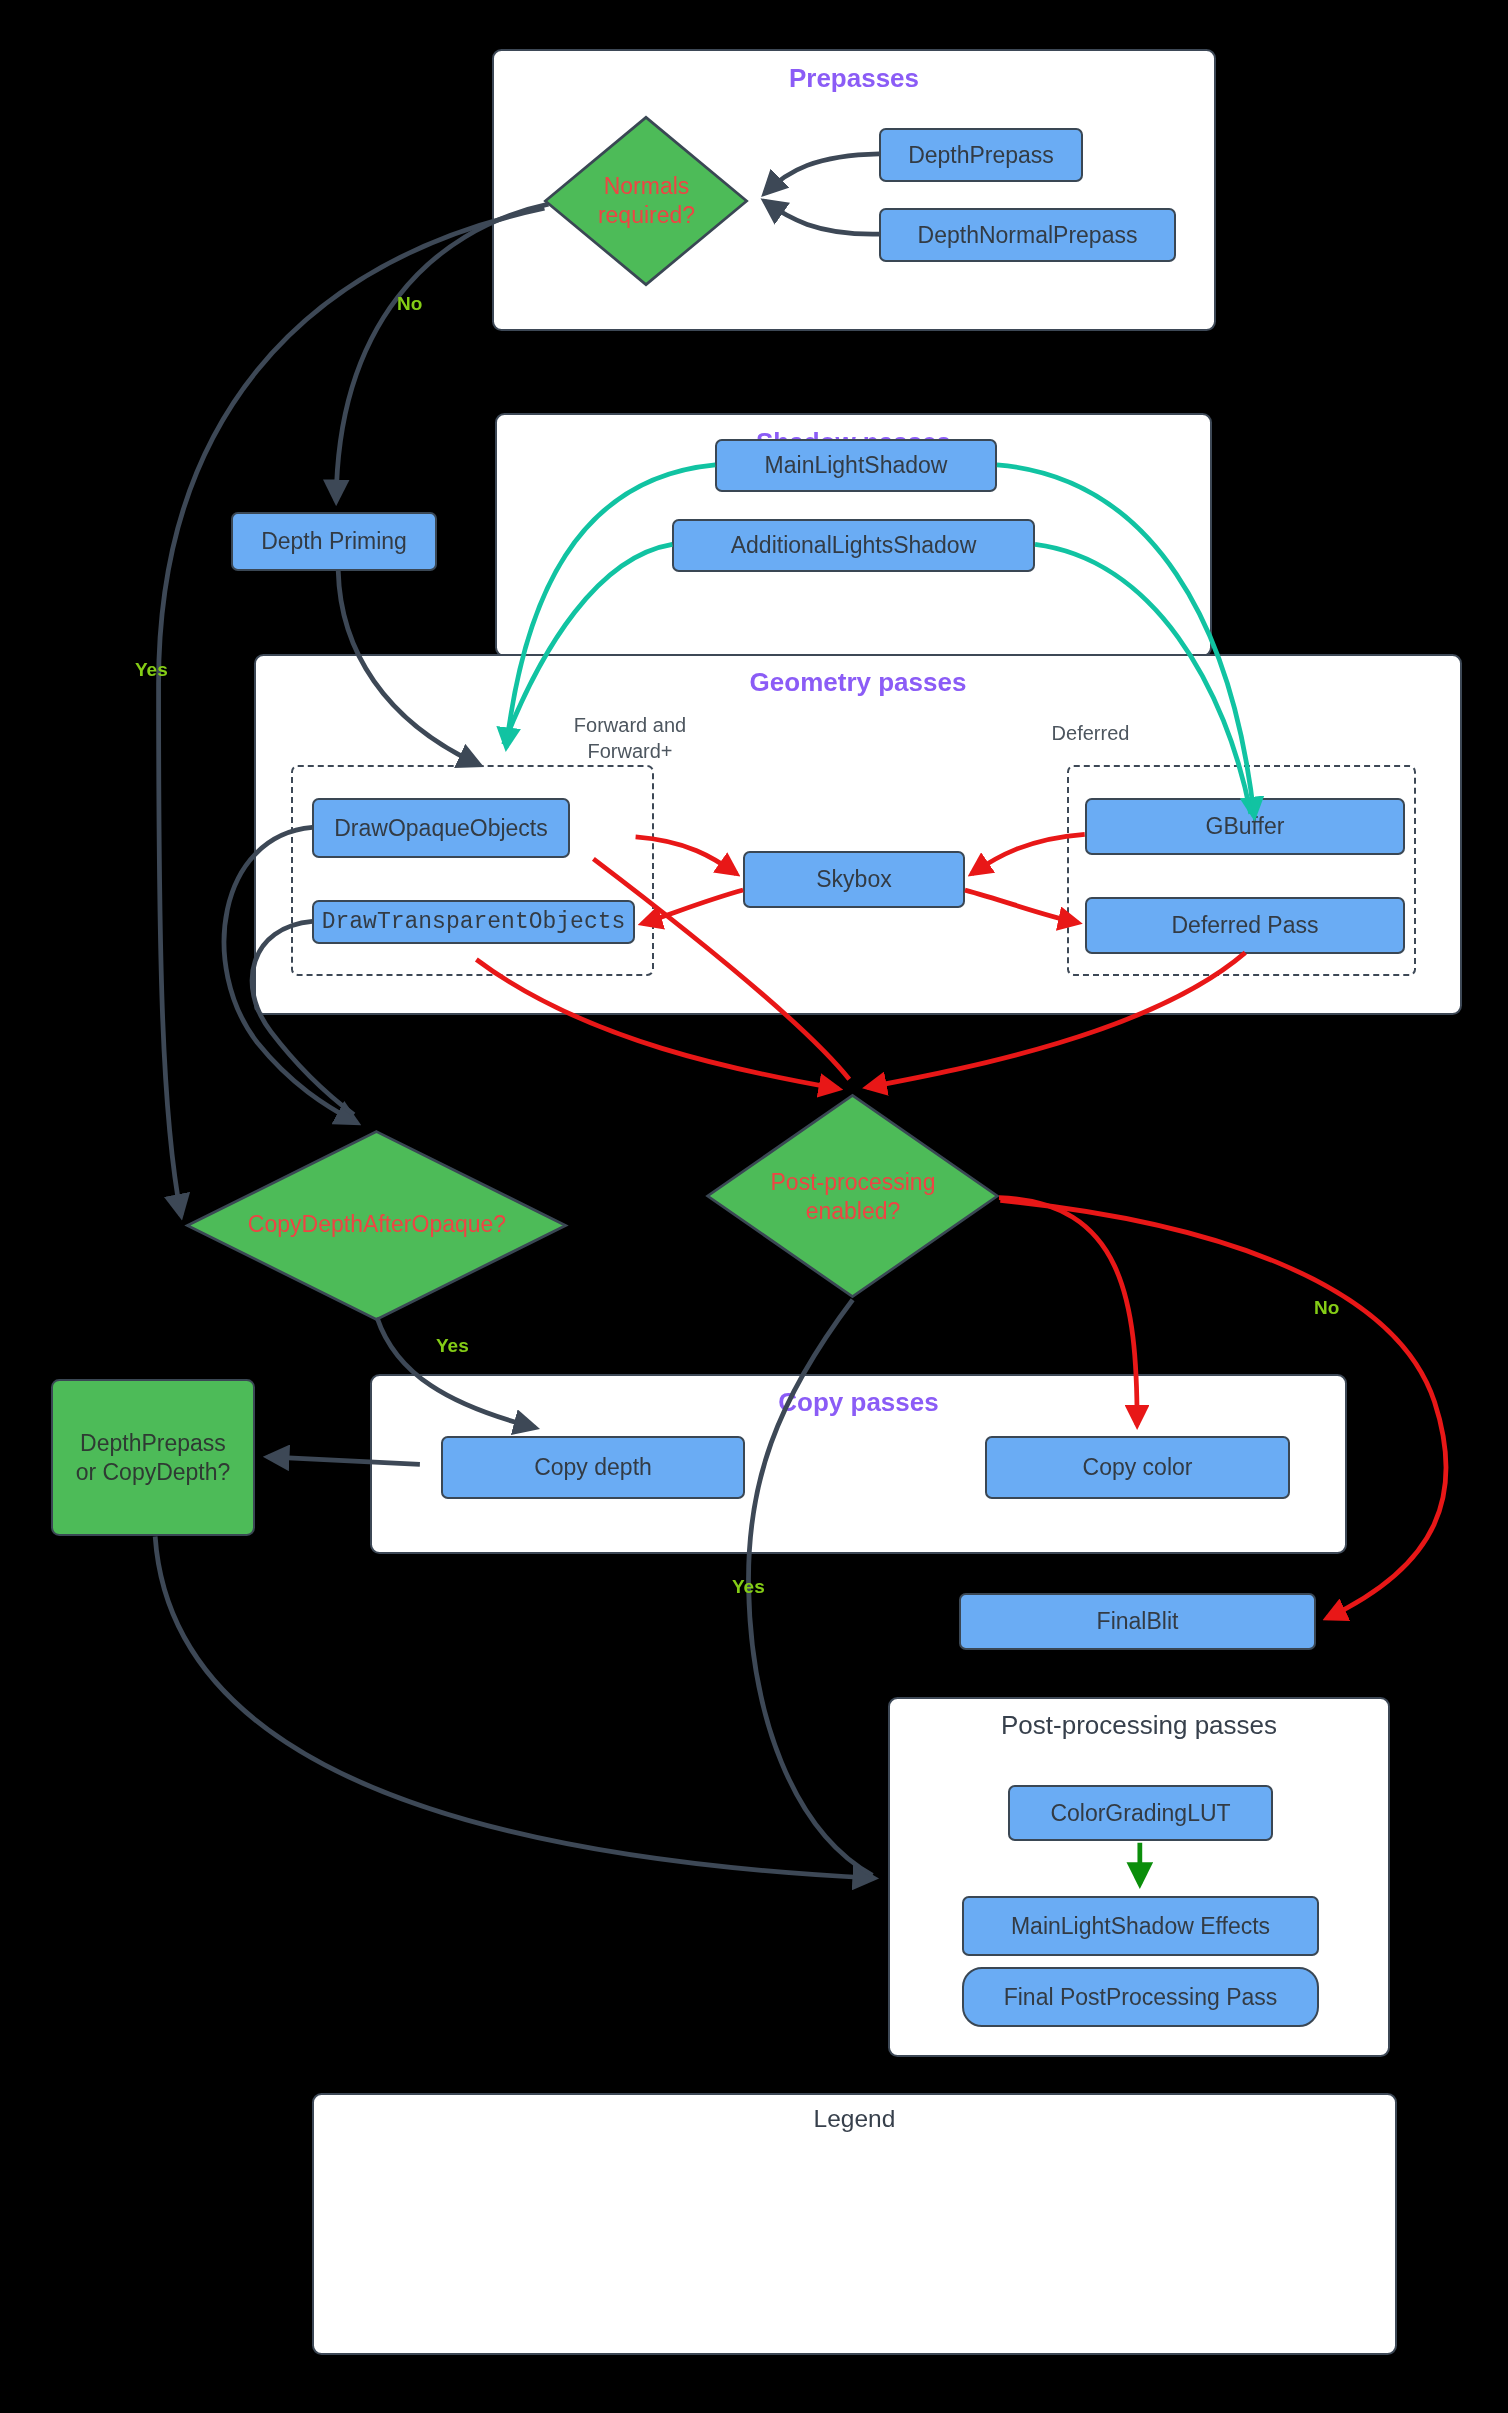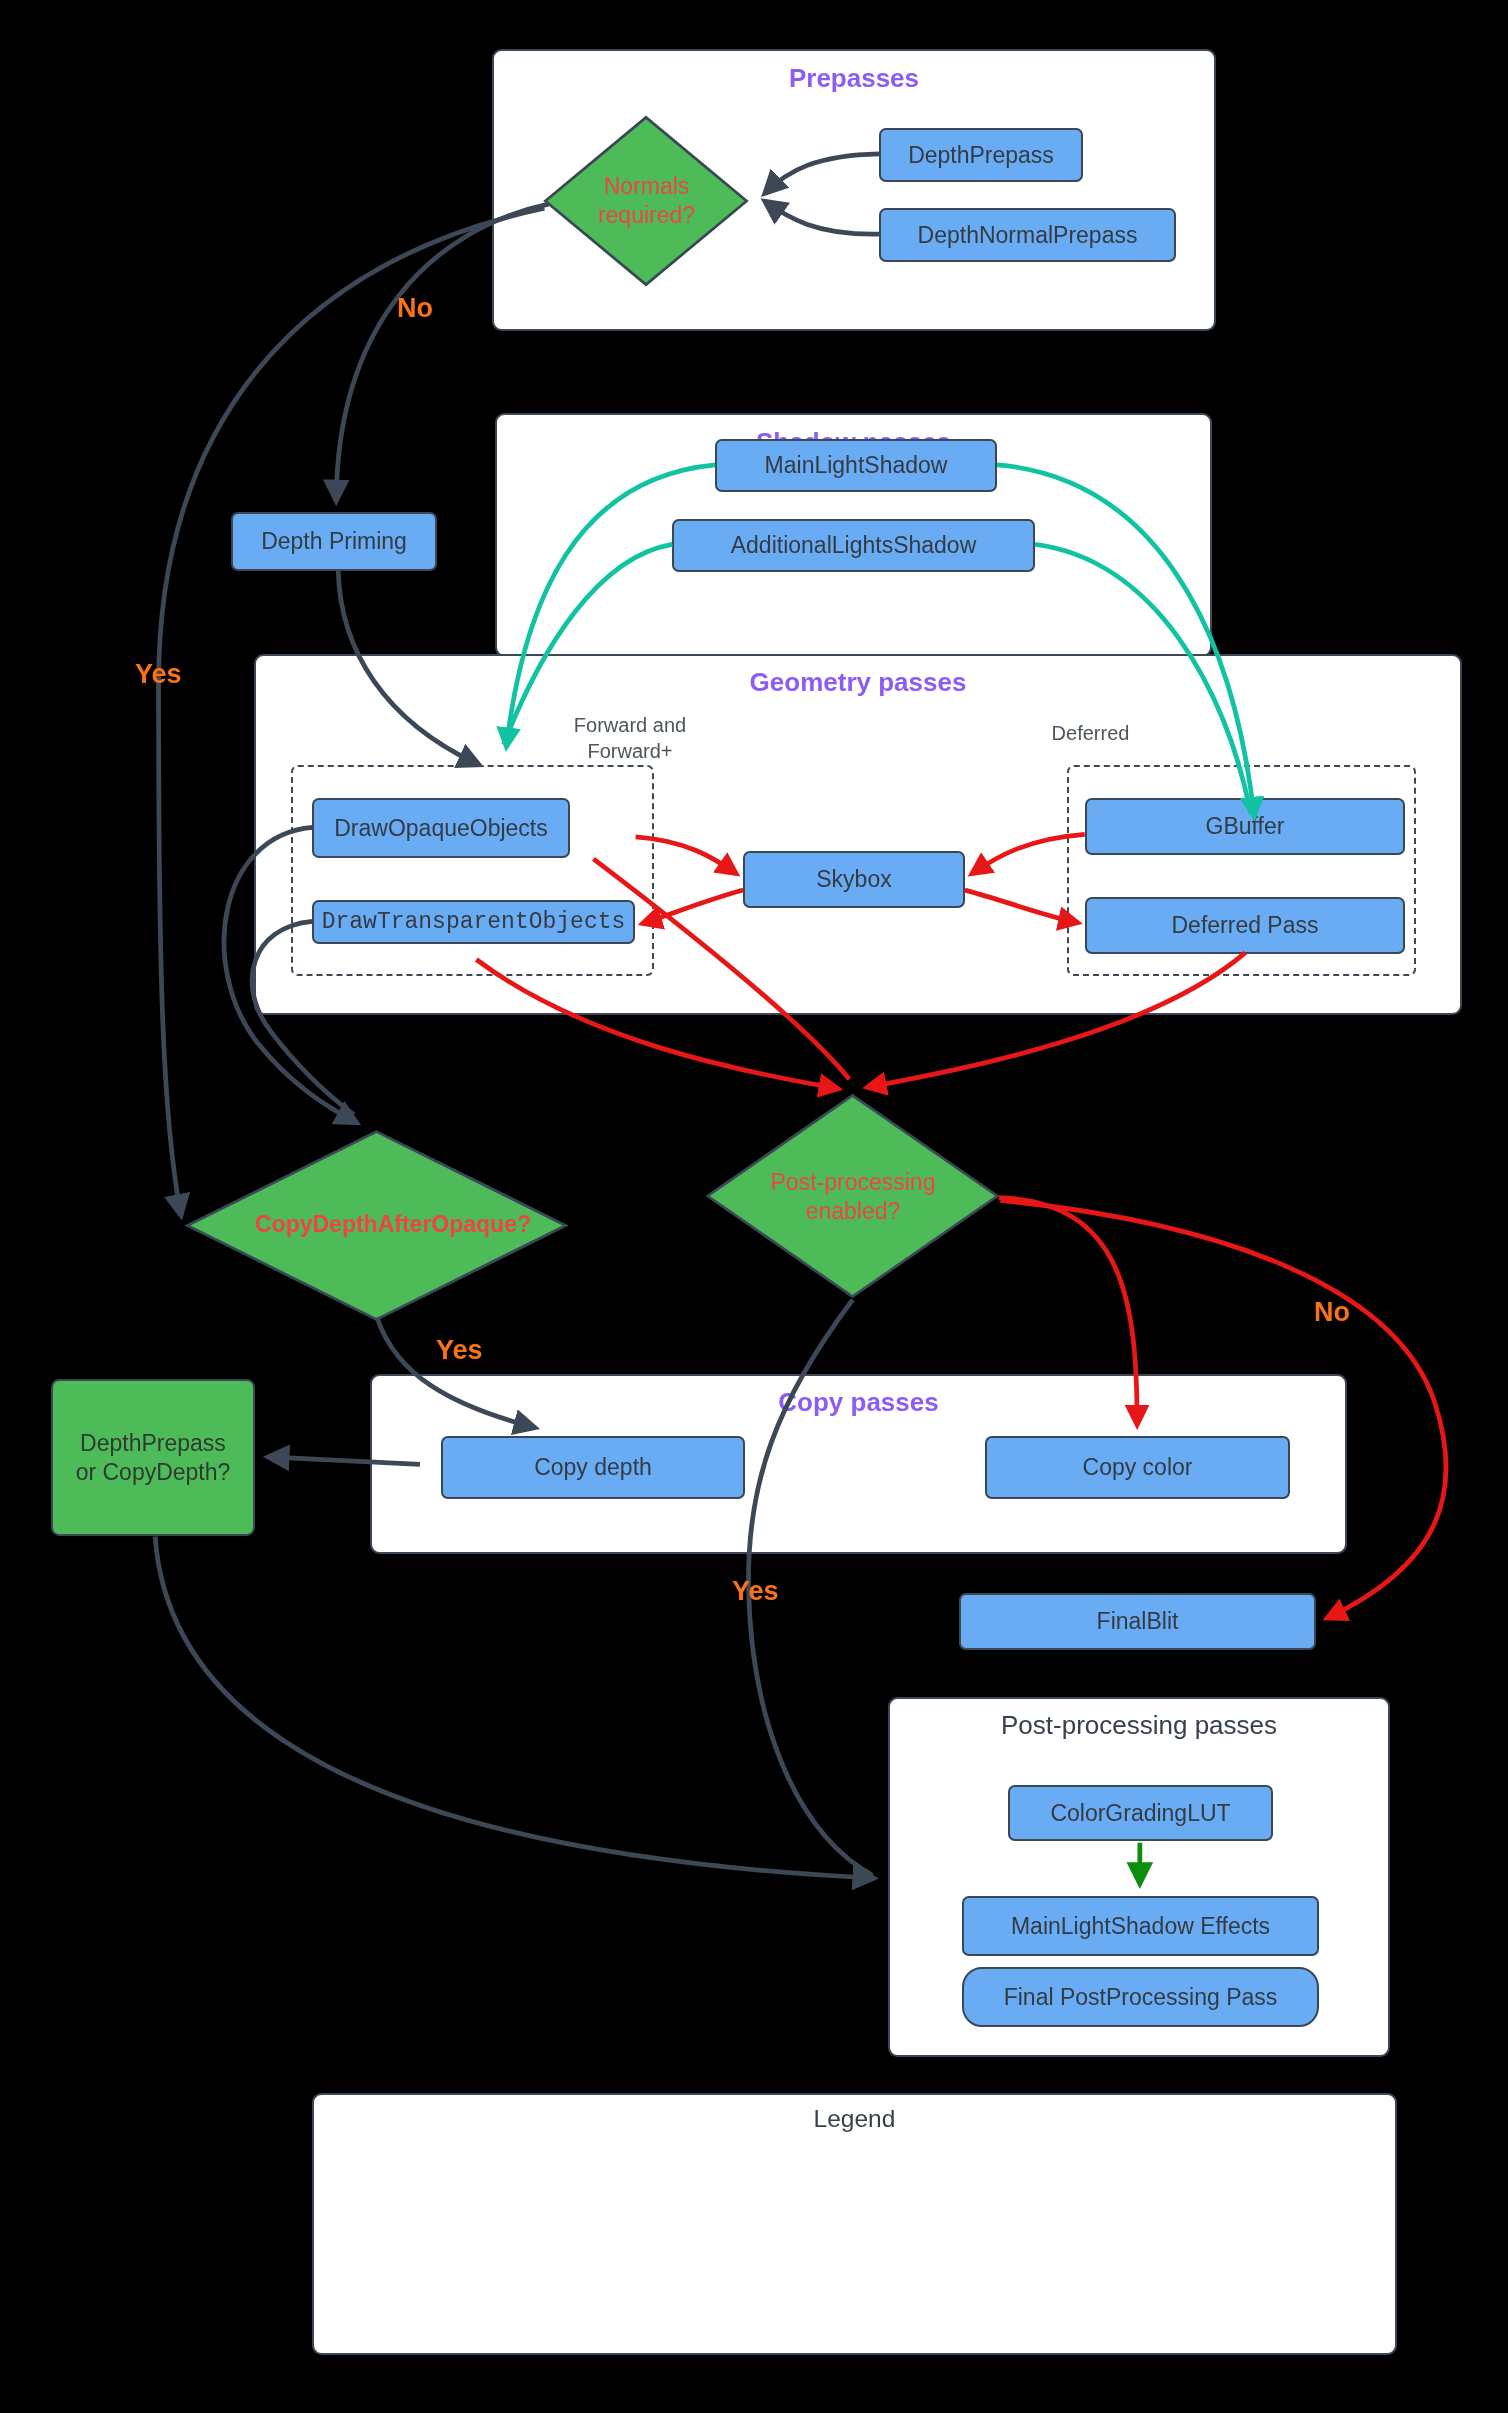--- a/index.html
+++ b/index.html
@@ -11,21 +11,21 @@
        font-size:26px;font-weight:bold;color:#8b5cf6;}
   .panel-title.light{font-weight:normal;color:#37404c;}
   .node{background:#6aacf4;border:2px solid #3a4754;border-radius:6.8px;
        display:flex;align-items:center;justify-content:center;
        font-size:23px;color:#333b44;}
   .gnode{background:#4dbb58;border:2px solid #3a4754;border-radius:8.2px;
        display:flex;align-items:center;justify-content:center;text-align:center;
        font-size:23px;color:#2f3a33;line-height:1.25;}
   .dashed{border:2px dashed #3d4856;border-radius:6.8px;background:transparent;}
   .dimtext{color:#4d565f;font-size:20px;text-align:center;line-height:1.3;}
-  .edgelabel{color:#f97316;font-size:27px;font-weight:bold;}
+  .edgelabel{color:#84cc16;font-size:19px;font-weight:bold;}
   .dtext{position:absolute;display:flex;align-items:center;justify-content:center;
        text-align:center;font-size:23px;color:#ef4444;line-height:1.25;}
   svg.diamond{position:absolute;overflow:visible;}
   #wires{position:absolute;left:0;top:0;z-index:3;pointer-events:none;}
   .layer2{z-index:2;}
   .layer4{z-index:4;}
   .legend-line{position:absolute;font-size:23px;color:#0d0d0d;white-space:nowrap;}
   .tri{display:inline-block;font-size:18.4px;margin-right:9.5px;transform:translateY(-1.4px);}
 </style>
 </head>
@@ -90,21 +90,21 @@
 <svg class="diamond layer2" style="left:544px;top:116px;" width="204" height="170" viewBox="0 0 300 250">
   <polygon points="150,2 298,125 150,248 2,125" fill="#4dbb58" stroke="#3a4754" stroke-width="4"></polygon>
 </svg>
 <div class="dtext layer2" style="left:565px;top:150px;width:163px;height:102px;">
   <span><span>Normals required?</span></span>
 </div>
 
 <svg class="diamond layer2" style="left:186px;top:1130px;" width="381" height="191" viewBox="0 0 560 280">
   <polygon points="280,2 558,140 280,278 2,140" fill="#4dbb58" stroke="#3a4754" stroke-width="4"></polygon>
 </svg>
-<div class="dtext layer2" style="left:223px;top:1177px;width:340px;height:95px;font-weight:bold;">CopyDepthAfterOpaque?</div>
+<div class="dtext layer2" style="left:207px;top:1177px;width:340px;height:95px;">CopyDepthAfterOpaque?</div>
 
 <svg class="diamond layer2" style="left:706px;top:1094px;" width="293" height="204" viewBox="0 0 430 300">
   <polygon points="215,2 428,150 215,298 2,150" fill="#4dbb58" stroke="#3a4754" stroke-width="4"></polygon>
 </svg>
 <div class="dtext layer2" style="left:727px;top:1135px;width:252px;height:123px;">
   <span>
     <span>Post-processing</span><br>
     <span>enabled?</span>
   </span>
 </div>

